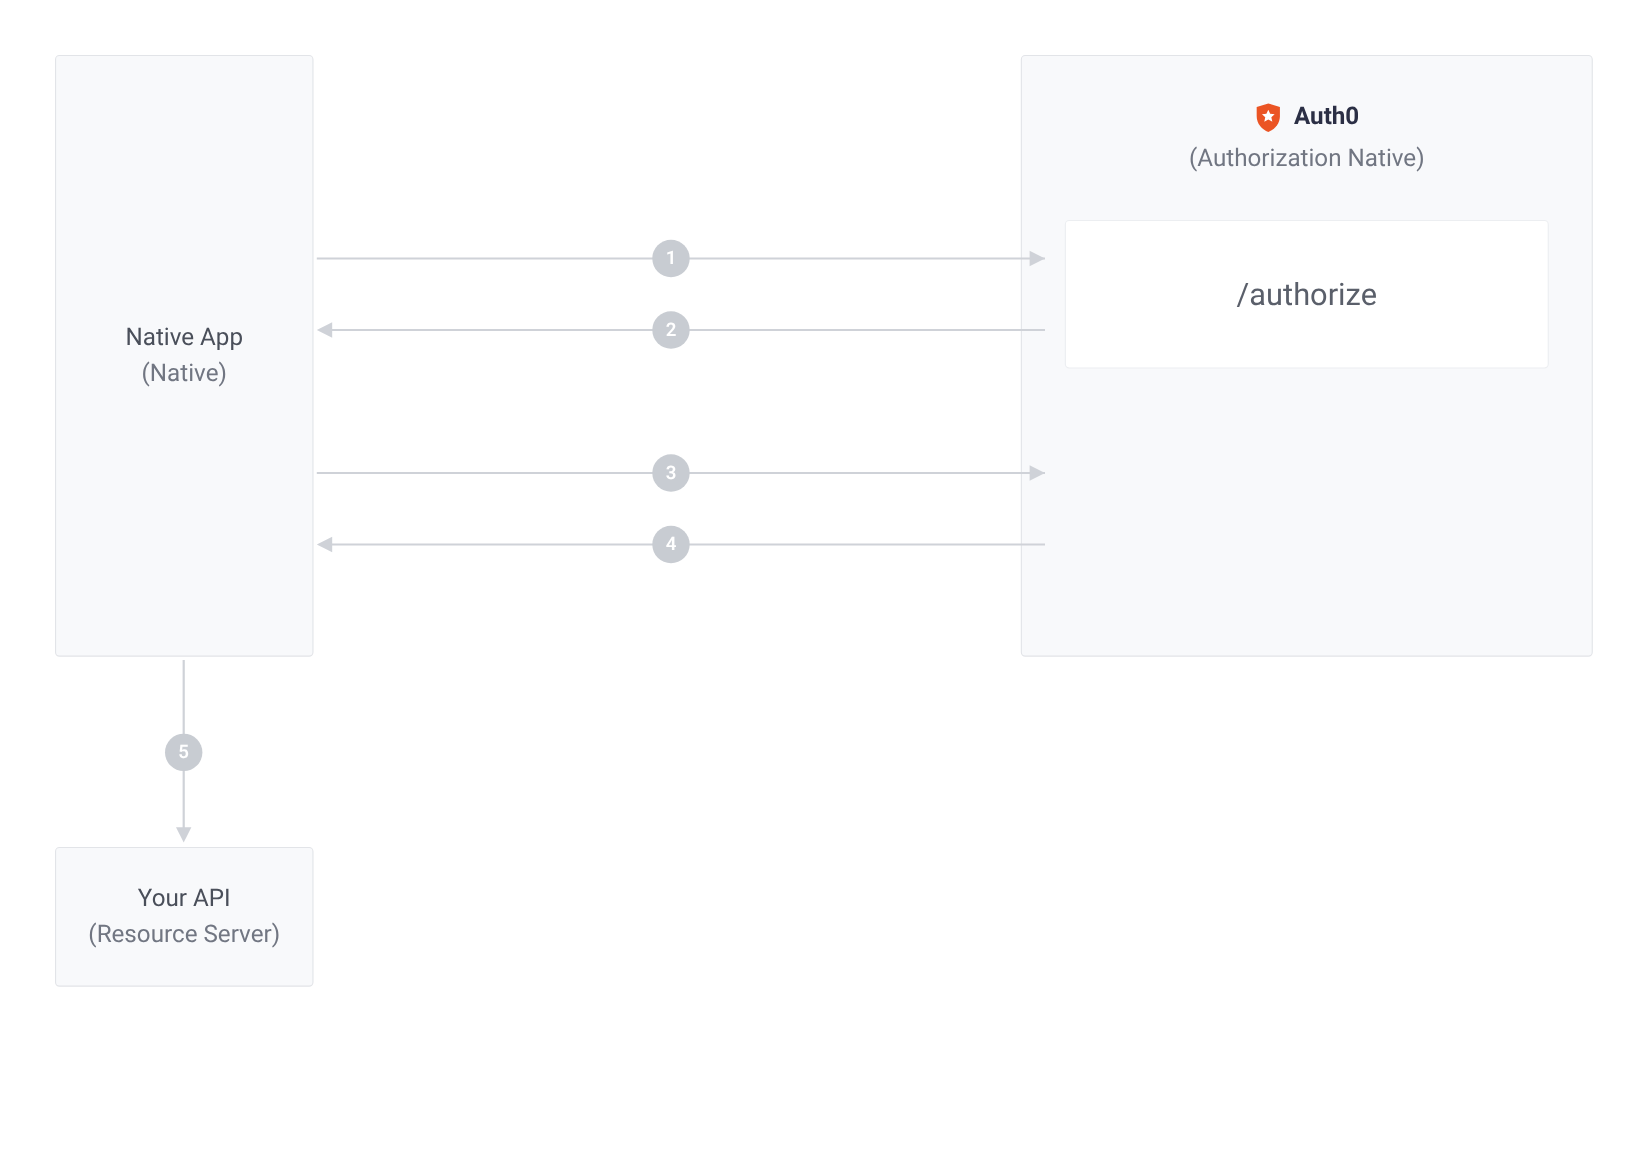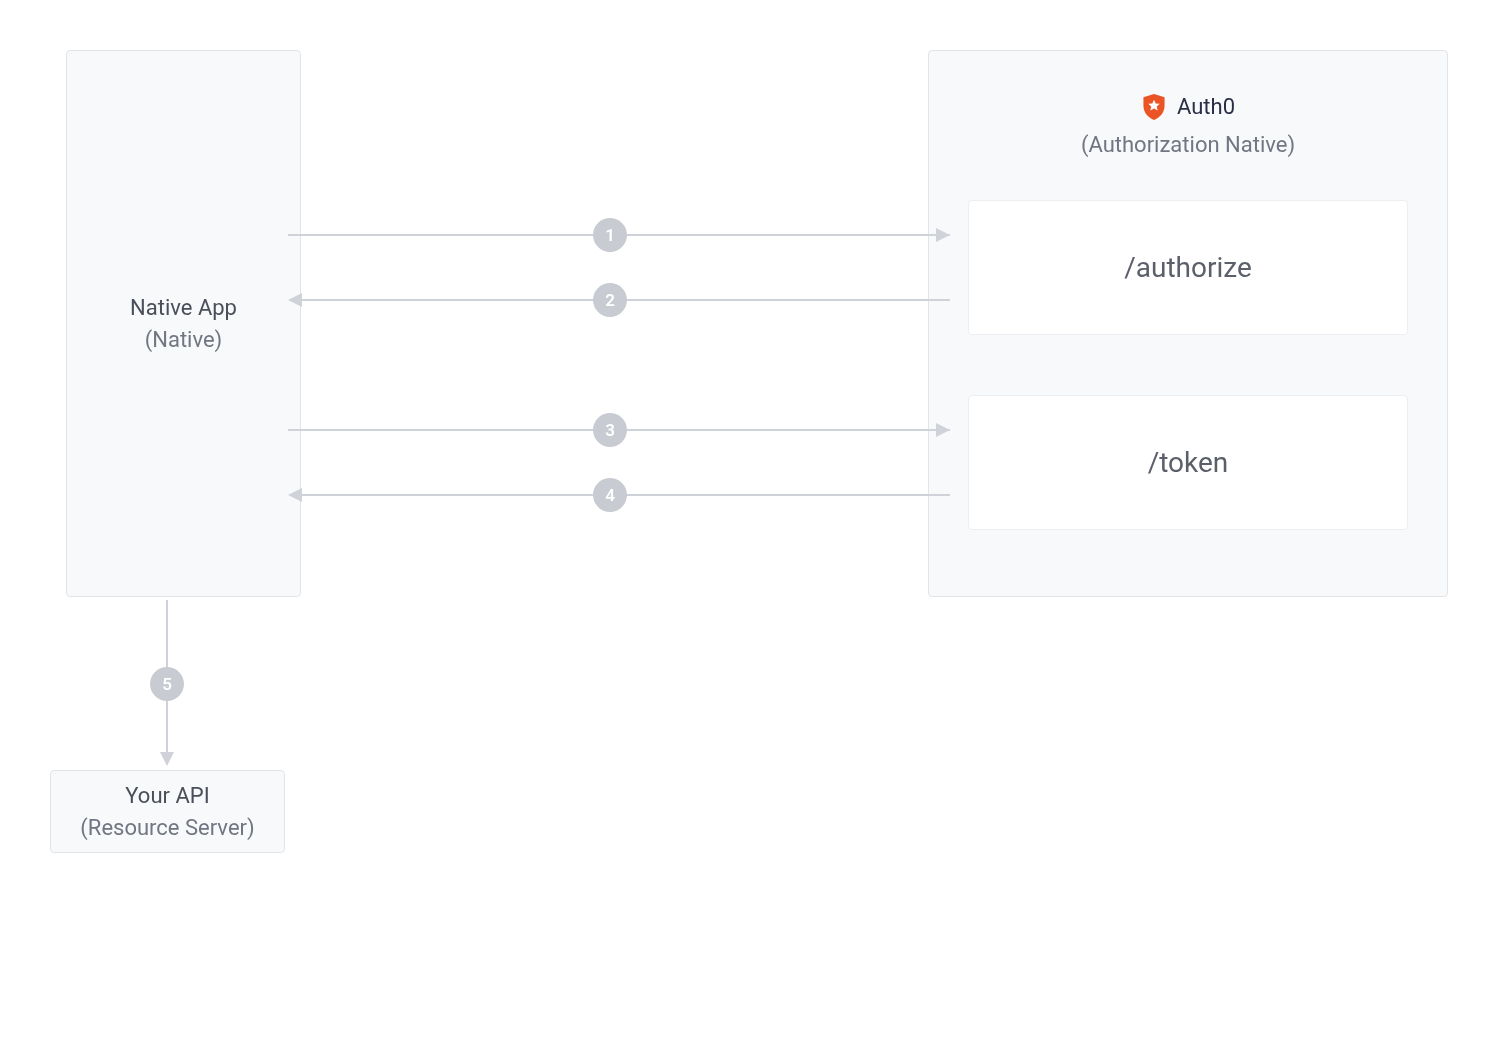--- a/index.html
+++ b/index.html
@@ -43,21 +43,21 @@
   }
   .auth0-brand {
     display: flex;
     align-items: center;
     justify-content: center;
     gap: 10px;
     margin-bottom: 6px;
   }
   .auth0-brand .name {
     color: #2b2f45;
-    font-weight: 400;
+    font-weight: 700;
     font-size: 22px;
   }
   .auth0-icon {
     width: 26px;
     height: 30px;
     display: inline-block;
   }
   .svg-layer {
     position: absolute;
     inset: 0;
@@ -86,21 +86,21 @@
     align-items: center;
     justify-content: center;
     transform: translate(-50%, -50%);
   }
 </style>
 </head>
 <body>
 
 <div class="canvas">
 
-  <div class="box" style="left:66px; top:50px; width:235px; height:547px;">
+  <div class="box" style="left:50px; top:50px; width:235px; height:547px;">
     <div class="title">Native App</div>
     <div class="sub">(Native)</div>
   </div>
 
   <div class="box" style="left:928px; top:50px; width:520px; height:547px; justify-content:flex-start; padding-top:40px;">
     <div class="auth0-brand">
       <span class="auth0-icon">
         <svg viewBox="0 0 32 36" width="26" height="30">
           <path d="M16 2 L29 6 L29 16 C29 25 23 31 16 34 C9 31 3 25 3 16 L3 6 Z" fill="#EB5424"></path>
           <path d="M16 9 L18.1 13.6 L23.1 14.1 L19.4 17.5 L20.5 22.4 L16 19.9 L11.5 22.4 L12.6 17.5 L8.9 14.1 L13.9 13.6 Z" fill="#ffffff"></path>
@@ -108,25 +108,22 @@
       </span>
       <span class="name">Auth0</span>
     </div>
     <div class="sub">(Authorization Native)</div>
   </div>
 
   <div class="inner-box" style="left:968px; top:200px; width:440px; height:135px;">
     <span>/authorize</span>
   </div>
 
-  <div class="inner-box" style="left:968px; top:395px; width:440px; height:135px;">
-    <span>/token</span>
-  </div>
 
-  <div class="box" style="left:50px; top:770px; width:235px; height:83px;">
+  <div class="box" style="left:50px; top:770px; width:235px; height:127px;">
     <div class="title">Your API</div>
     <div class="sub">(Resource Server)</div>
   </div>
 
   <svg class="svg-layer">
 
     <line class="arrow-line" x1="288" y1="235" x2="950" y2="235"></line>
     <polygon class="arrow-head" points="950,235 936,228 936,242"></polygon>
 
     <line class="arrow-line" x1="950" y1="300" x2="298" y2="300"></line>

